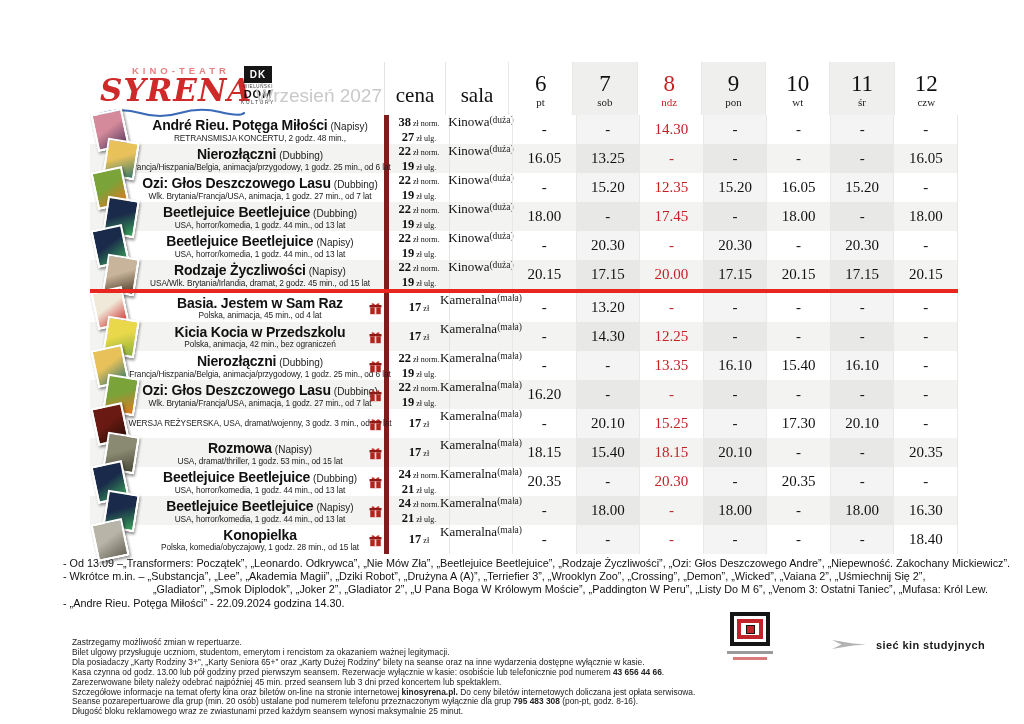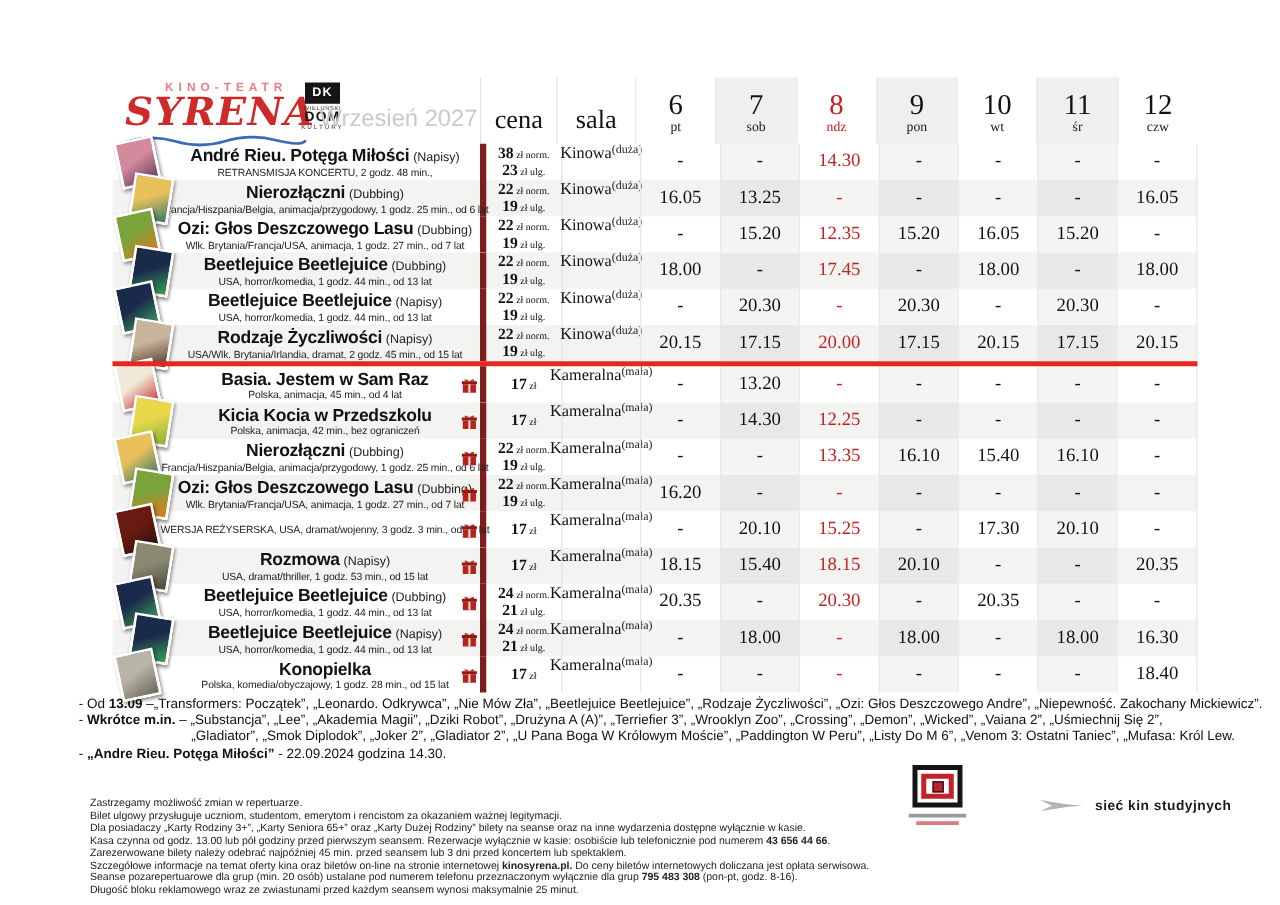--- a/index.html
+++ b/index.html
@@ -57,21 +57,21 @@
   .t-cell{flex:1;display:flex;align-items:center;justify-content:center;border-left:1px solid #e8e8e6;
     font-family:"Liberation Serif",serif;font-size:15px;}
   .t-cell.shaded{background:rgba(0,0,0,0.045);}
   .t-cell.ndz{color:#c32222;}
   .red-sep{height:4px;background:#e8261f;position:relative;z-index:4;}
 
   
   .notes{position:absolute;left:63px;top:557px;width:900px;}
   .note{margin:0;font-size:10.8px;line-height:13.2px;white-space:nowrap;color:#111;}
   .note.indent{padding-left:90px;}
-  .note .b{font-weight:bold;}
+  .note .b{font-weight:normal;}
 
   .fineprint{position:absolute;left:72px;top:638px;width:640px;}
   .fp{margin:0;font-size:8.4px;line-height:9.9px;color:#222;white-space:nowrap;}
   .fp .b{font-weight:bold;}
 
   
   .pisf{position:absolute;left:722px;top:612px;width:56px;text-align:center;}
   .pisf-b1{width:40px;height:34px;background:#151515;margin:0 auto;padding:4px;box-sizing:border-box;}
   .pisf-b2{width:100%;height:100%;background:#fff;padding:3px;box-sizing:border-box;}
   .pisf-b3{width:100%;height:100%;background:#c0242a;padding:4px;box-sizing:border-box;}
@@ -145,21 +145,21 @@
     </div>
     <div class="c-title">
       <div class="title-line">
         <span class="m-title">André Rieu. Potęga Miłości</span><span class="m-tag">(Napisy)</span>
       </div>
       <div class="m-desc">RETRANSMISJA KONCERTU, 2 godz. 48 min.,</div>
 
     </div>
     <div class="c-price">
       <div class="p-line"><b class="p-num p-num1">38</b><span class="p-suf p-suf1">zł norm.</span></div>
-      <div class="p-line p2"><b class="p-num p-num2">23</b><span class="p-suf p-suf2">zł ulg.</span></div>
+      <div class="p-line p2"><b class="p-num p-num2">27</b><span class="p-suf p-suf2">zł ulg.</span></div>
     </div>
     <div class="c-hall">
       <div class="hall-name">Kinowa</div>
       <div class="hall-size">(duża)</div>
     </div>
     <div class="c-days">
             <div class="t-cell">-</div>
             <div class="t-cell shaded">-</div>
             <div class="t-cell ndz">14.30</div>
             <div class="t-cell shaded">-</div>

